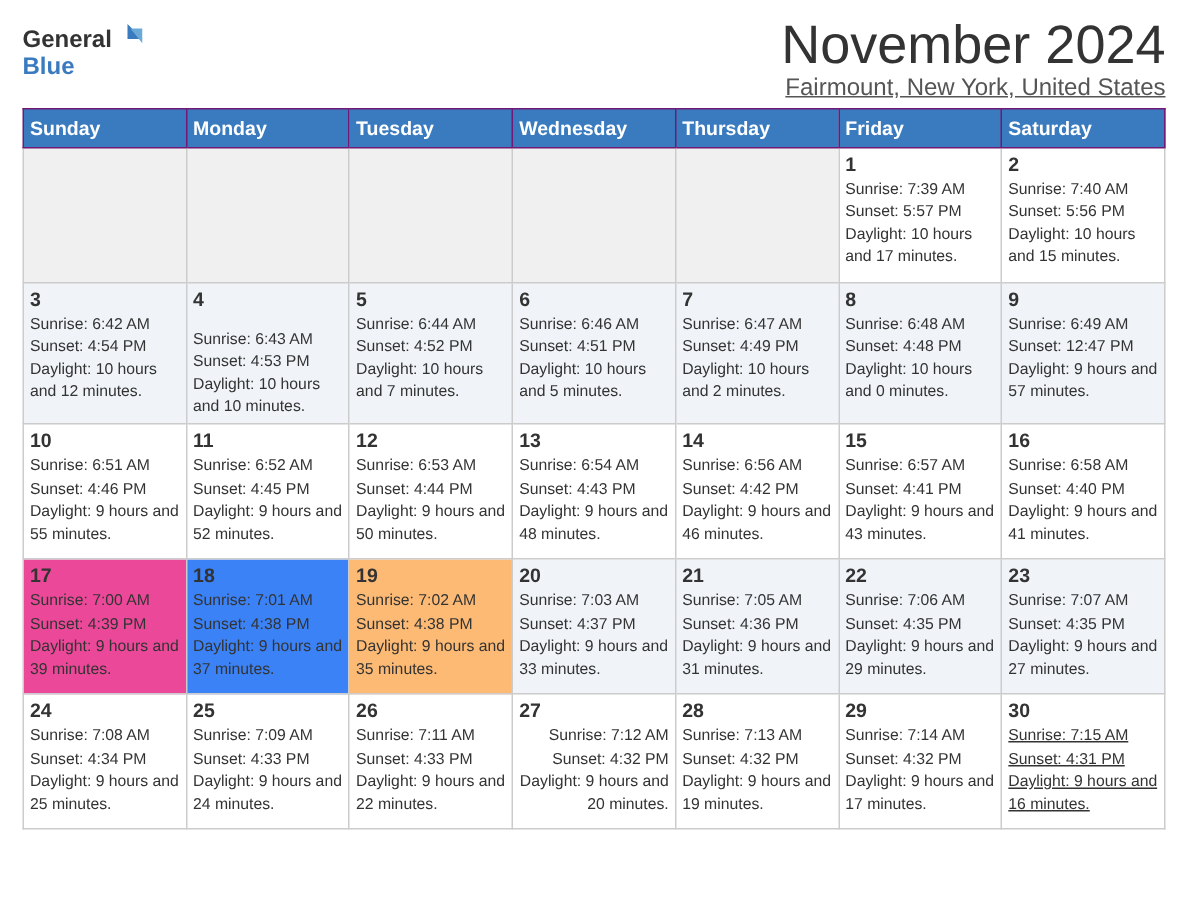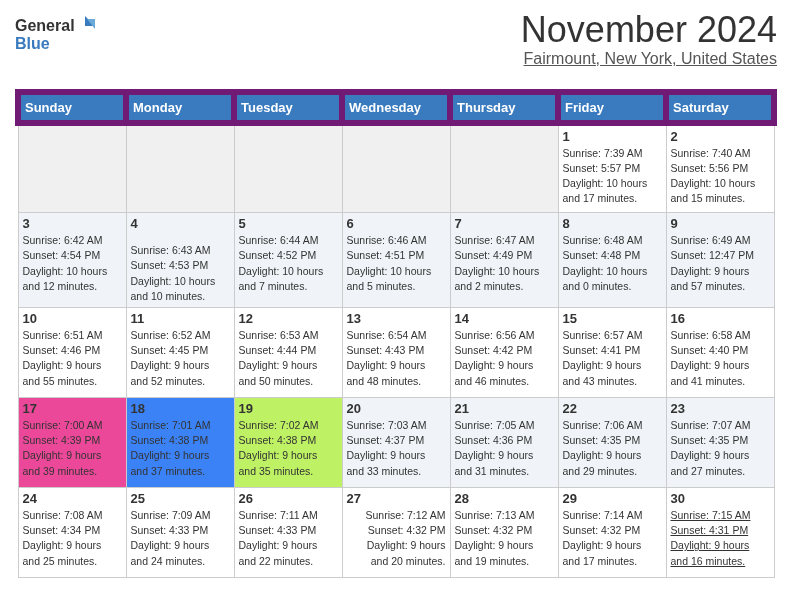--- a/index.html
+++ b/index.html
@@ -7,21 +7,21 @@
       font-family: Arial, sans-serif;
       background: #fff;
       width: 792px;
       min-height: 612px;
       padding: 10px 15px 15px 15px;
     }
     .header-section {
       display: flex;
       justify-content: space-between;
       align-items: flex-start;
-      margin-bottom: 21px;
+      margin-bottom: 4px;
     }
     .logo-area {
       display: flex;
       align-items: center;
       gap: 4px;
       margin-top: 4px;
     }
     .title-area {
       text-align: right;
     }
@@ -41,21 +41,21 @@
       border-collapse: collapse;
       table-layout: fixed;
     }
     th {
       background-color: #3a7bbf;
       color: #fff;
       font-size: 13px;
       font-weight: bold;
       padding: 5px 4px;
       text-align: left;
-      border: 6px solid #701a75;
+      border: 1px solid #701a75;
     }
     td {
       vertical-align: top;
       border: 1px solid #ccc;
       padding: 3px 4px;
       height: 90px;
       font-size: 11px;
       color: #333;
       background: #fff;
     }
@@ -221,21 +221,21 @@
           <div class="day-info" style="white-space: pre-line;">Sunrise: 7:00 AM
 Sunset: 4:39 PM
 Daylight: 9 hours and 39 minutes.</div>
         </td>
         <td style="background: #3b82f6;">
           <span class="day-num">18</span>
           <div class="day-info" style="white-space: pre-line;">Sunrise: 7:01 AM
 Sunset: 4:38 PM
 Daylight: 9 hours and 37 minutes.</div>
         </td>
-        <td style="background: #bef264;">
+        <td style="background: #fdba74;">
           <span class="day-num">19</span>
           <div class="day-info" style="white-space: pre-line;">Sunrise: 7:02 AM
 Sunset: 4:38 PM
 Daylight: 9 hours and 35 minutes.</div>
         </td>
         <td style="background: rgb(240, 244, 248);">
           <span class="day-num">20</span>
           <div class="day-info" style="white-space: pre-line;">Sunrise: 7:03 AM
 Sunset: 4:37 PM
 Daylight: 9 hours and 33 minutes.</div>

